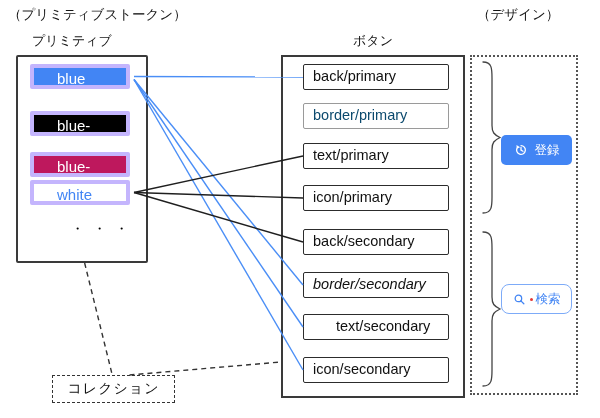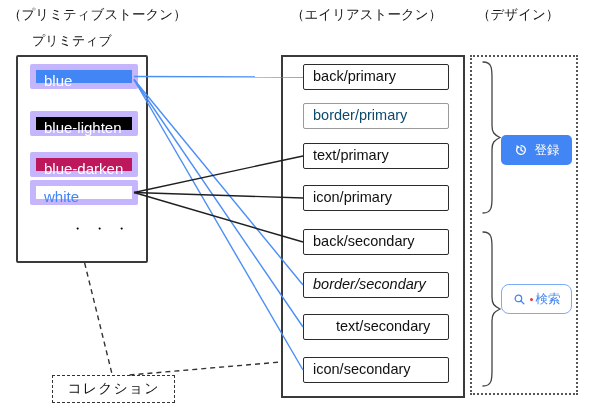--- a/index.html
+++ b/index.html
@@ -8,22 +8,22 @@
     font-family:"Liberation Sans","DejaVu Sans",sans-serif;color:#111;
   }
   .caption{position:absolute;font-size:13.5px;color:#151515;white-space:nowrap;}
   .box-title{position:absolute;font-size:13px;color:#151515;white-space:nowrap;}
 
   .primitive-box{
     position:absolute;left:16px;top:55px;width:132px;height:208px;
     border:2px solid #3a3a3a;background:#fff;box-sizing:border-box;border-radius:2px;
   }
   .p-token{
-    position:absolute;left:12px;width:108px;height:25px;box-sizing:border-box;
-    border:6px solid #c4b5fd;font-size:15px;line-height:21px;padding-left:8px;
+    position:absolute;left:12px;width:100px;height:25px;box-sizing:border-box;
+    border:4px solid #c4b5fd;font-size:15px;line-height:21px;padding-left:23px;
     background:#fff;border-radius:2px;
   }
   .ellipsis{
     position:absolute;left:46px;top:163px;width:80px;text-align:center;
     font-size:13px;letter-spacing:9px;color:#000;
   }
 
   .alias-box{
     position:absolute;left:281px;top:55px;width:184px;height:343px;
     border:2px solid #3a3a3a;background:#fff;box-sizing:border-box;
@@ -60,23 +60,23 @@
   }
 
   .overlay{position:absolute;left:0;top:0;width:600px;height:418px;pointer-events:none;z-index:6;}
 </style>
 </head>
 <body>
 
 <div class="canvas">
 
   <div class="caption" style="left:8px;top:6px;">（プリミティブストークン）</div>
-  <div class="caption" style="left:291px;top:6px;">（エイリアストークン）</div>
   <div class="caption" style="left:477px;top:6px;">（デザイン）</div>
   <div class="box-title" style="left:32px;top:32px;">プリミティブ</div>
+  <div class="box-title" style="left:281px;top:32px;width:184px;text-align:center;">ボタン</div>
 
   <div class="primitive-box">
     <div class="p-token" style="top: 7px; background: rgb(66, 133, 244); color: rgb(255, 255, 255);">blue</div>
     <div class="p-token" style="top: 54px; background: #000000; color: rgb(255, 255, 255);">blue-lighten</div>
     <div class="p-token" style="top: 95px; background: #be185d; color: rgb(255, 255, 255);">blue-darken</div>
     <div class="p-token" style="top: 123px; background: rgb(255, 255, 255); color: rgb(66, 133, 244);">white</div>
     <div class="ellipsis">・・・</div>
   </div>
 
   <div class="alias-box">

